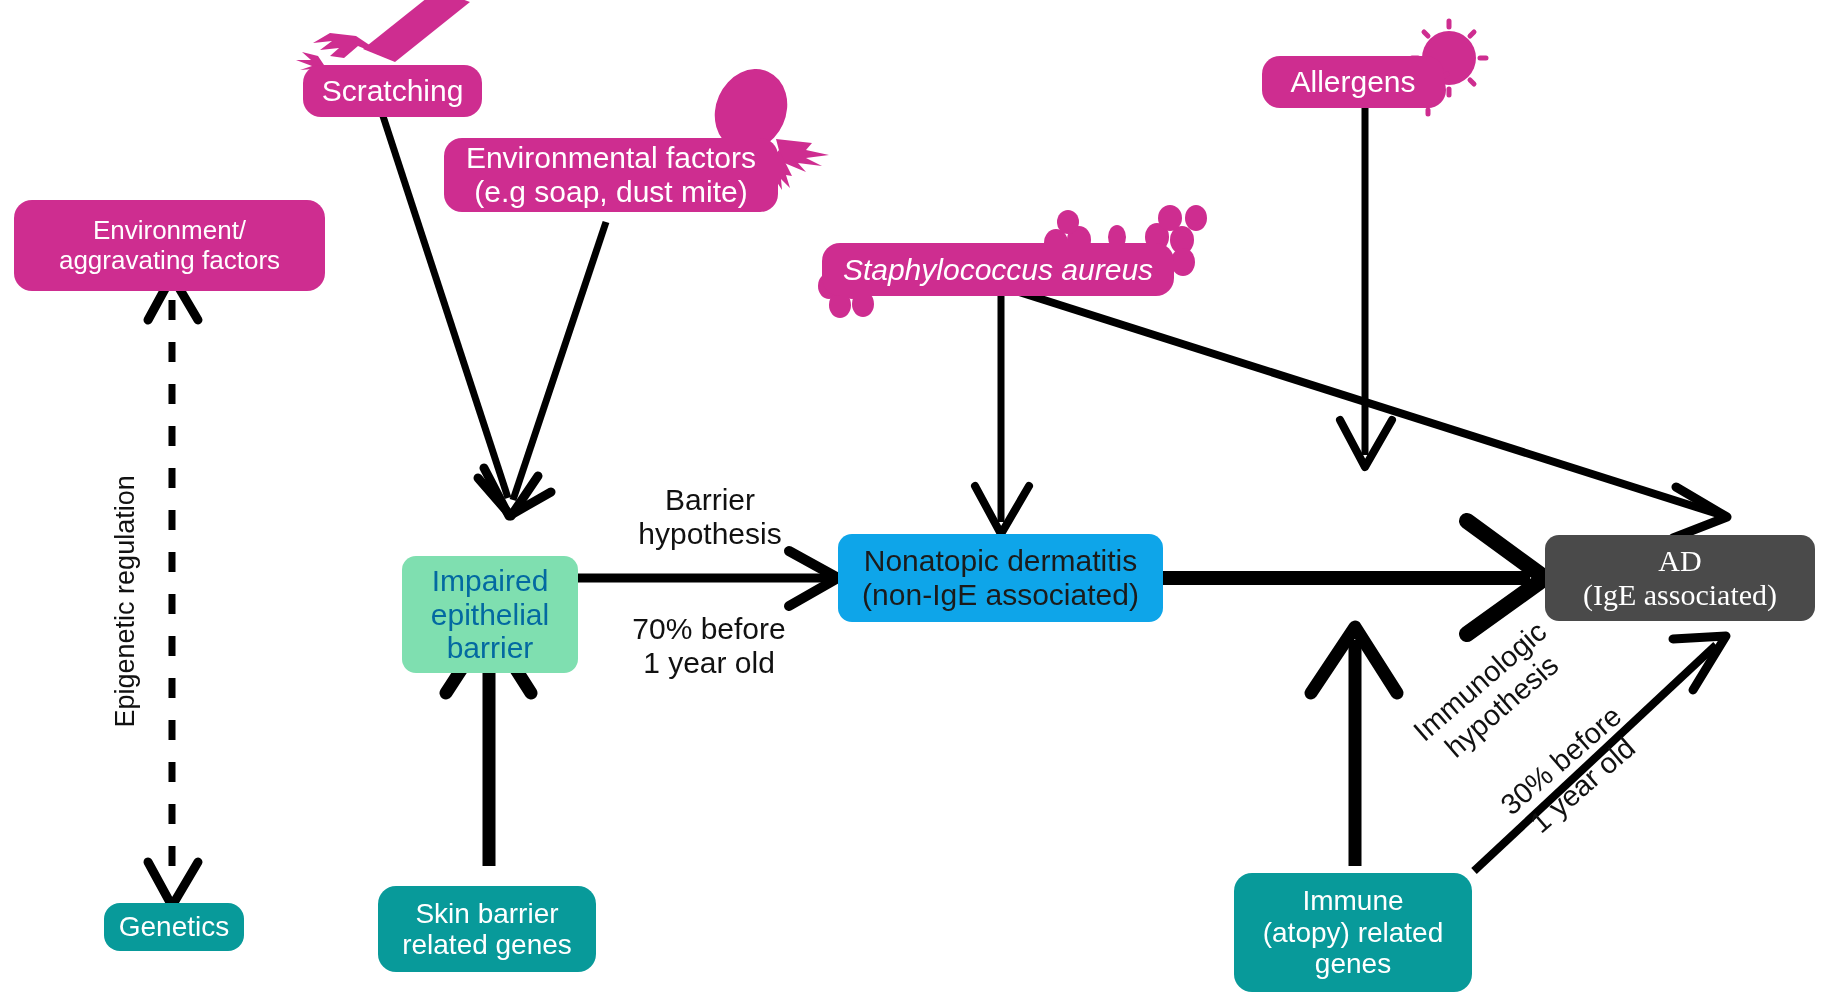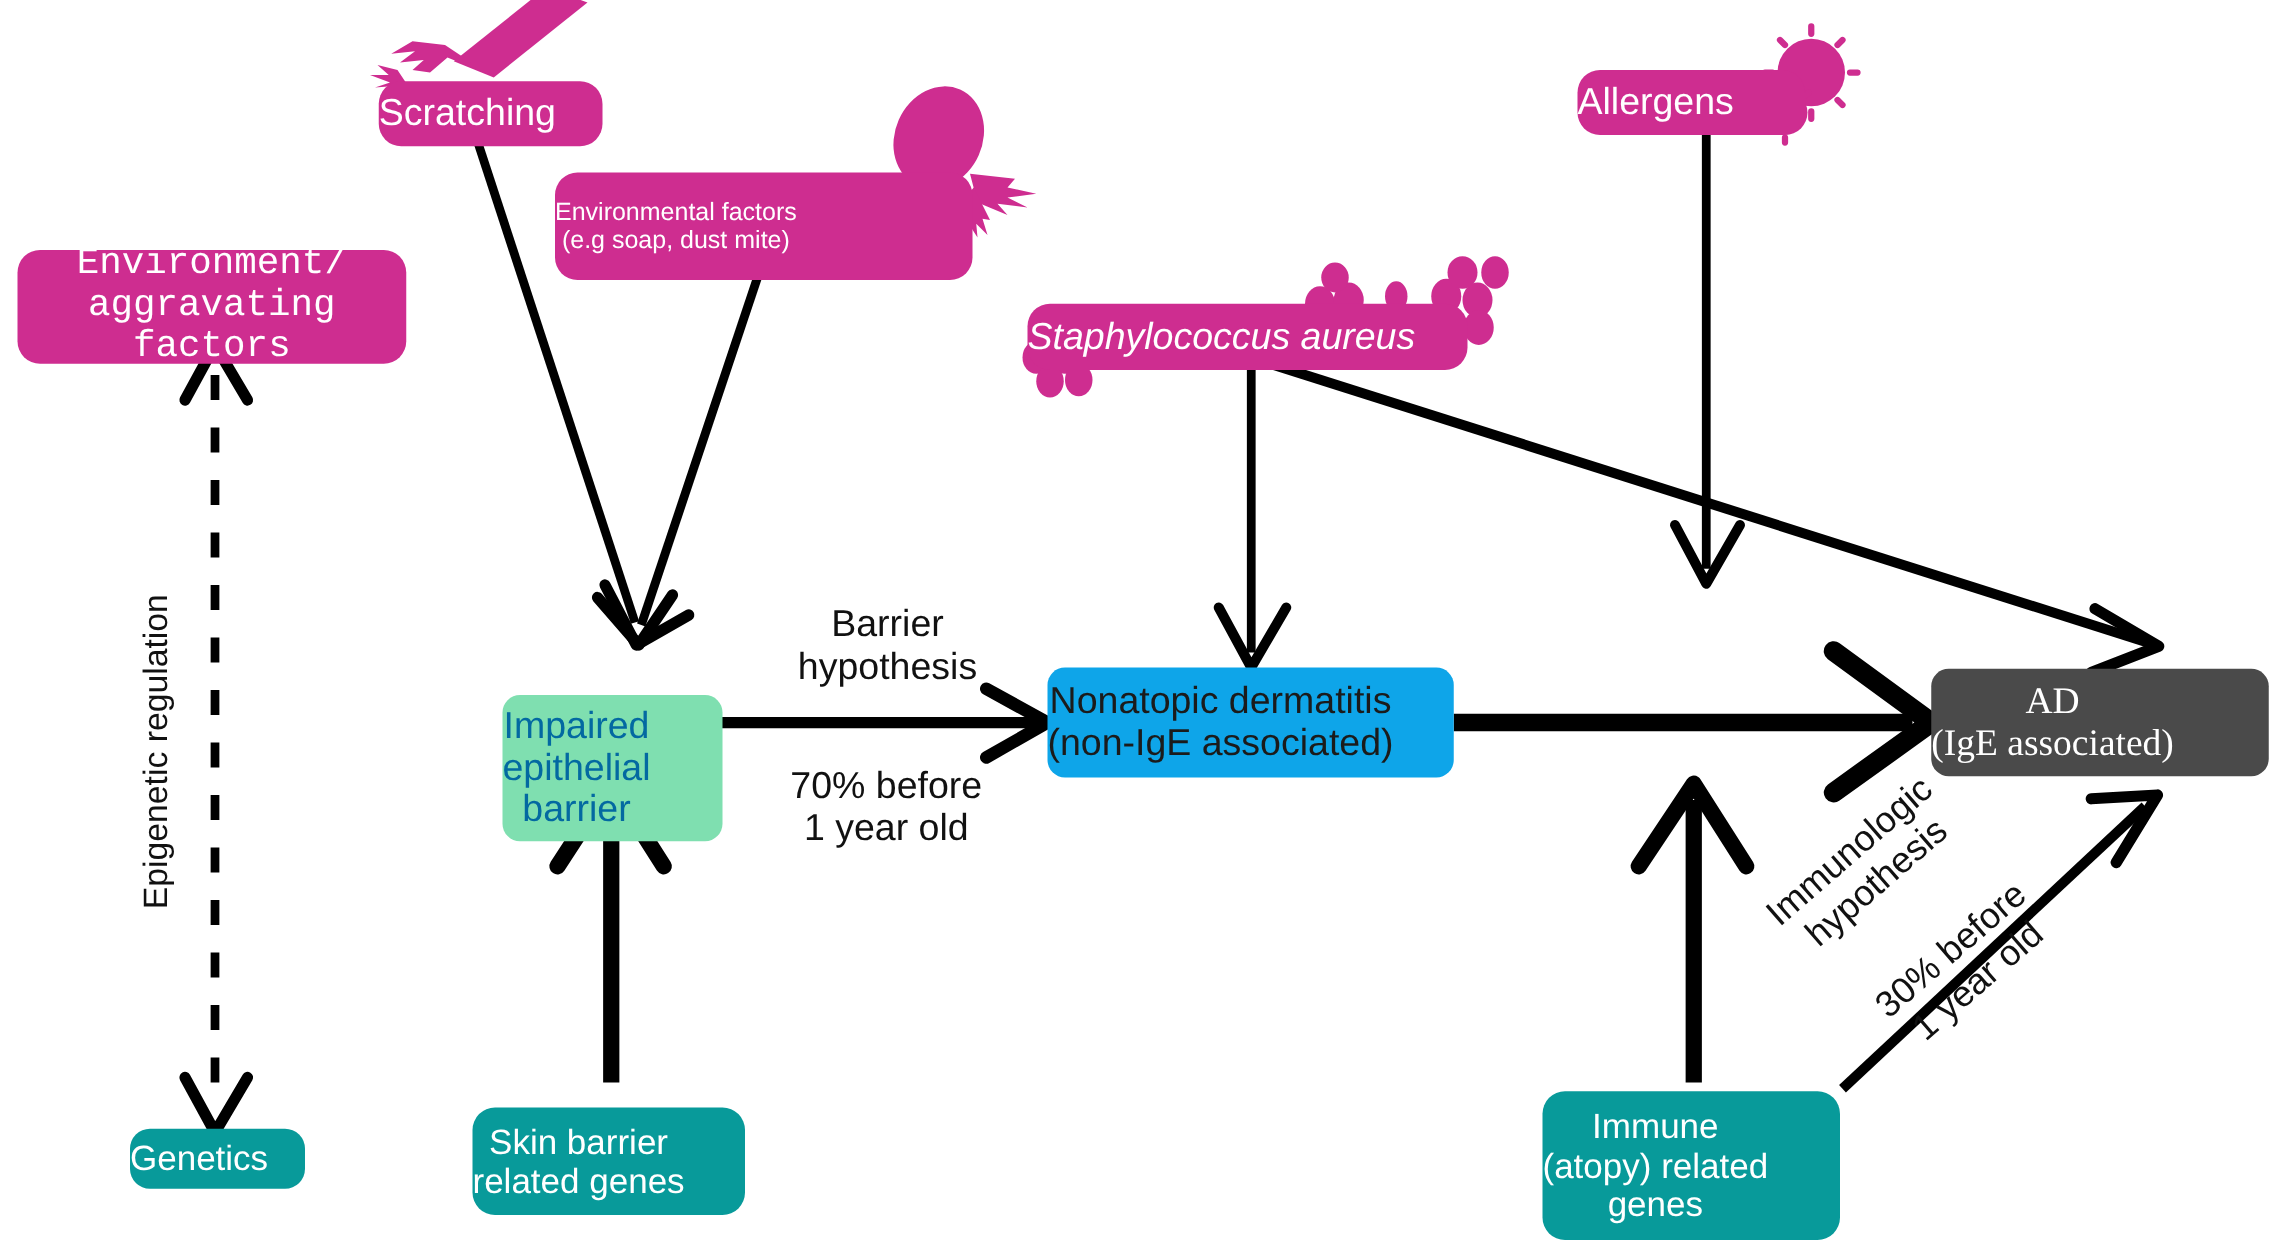--- a/index.html
+++ b/index.html
@@ -1,20 +1,20 @@
 <!DOCTYPE html>
 <html><head>
 <meta charset="utf-8">
 <style>
   html,body{margin:0;padding:0;background:#ffffff;}
   body{width:1826px;height:998px;overflow:hidden;font-family:"Liberation Sans","DejaVu Sans",sans-serif;}
   #stage{position:relative;width:1826px;height:998px;background:#ffffff;}
   #edges{position:absolute;left:0;top:0;width:1826px;height:998px;}
 
-  .node{position:absolute;box-sizing:border-box;display:flex;align-items:center;
+  .node{position:absolute;box-sizing:border-box;display:flex;align-items:center;justify-content:center;
         text-align:center;line-height:1.12;color:#ffffff;border-radius:18px;}
   .node span{display:block;}
 
   .pink{background:#CE2D90;}
   .green{background:#7FDFB0;color:#0369a1;margin-top:48px;}
   .blue{background:#0ea5e9;color:#1b1b1b;}
   .teal{background:#089A9A;}
   .grey{background:#4A4A4A;}
 
   .lbl{position:absolute;color:#111111;text-align:center;line-height:1.14;white-space:pre-line;}
@@ -119,26 +119,26 @@
         <path d="M1449,27 L1449,21 M1470,36 L1474,32 M1480,58 L1486,58 M1470,80 L1474,84 M1449,89 L1449,95 M1428,80 L1424,84 M1418,58 L1412,58 M1428,36 L1424,32"></path>
         <path d="M1428,70 L1428,65 M1443,77 L1447,74 M1428,110 L1428,114 M1411,102 L1407,105 M1409,90 L1404,90 M1411,78 L1407,75"></path>
       </g>
     </g>
   </svg>
 
   <div class="node pink" style="left:303px;top:65px;width:179px;height:52px;font-size:30px;">
     <span>Scratching</span>
   </div>
 
-  <div class="node pink" style="left:444px;top:138px;width:334px;height:86px;font-size:20px;">
+  <div class="node pink" style="left:444px;top:138px;width:334px;height:74px;font-size:30px;">
     <span style="white-space:pre-line;">Environmental factors
 (e.g soap, dust mite)</span>
   </div>
 
-  <div class="node pink" style="left:14px;top:200px;width:311px;height:91px;font-size:30px;font-family:Liberation Mono, monospace;">
+  <div class="node pink" style="left:14px;top:200px;width:311px;height:91px;font-size:26px;">
     <span style="white-space:pre-line;">Environment/
 aggravating factors</span>
   </div>
 
   <div class="node pink" style="left:822px;top:243px;width:352px;height:53px;font-size:30px;font-style:italic;">
     <span>Staphylococcus aureus</span>
   </div>
 
   <div class="node pink" style="left:1262px;top:56px;width:182px;height:52px;font-size:30px;">
     <span>Allergens</span>

